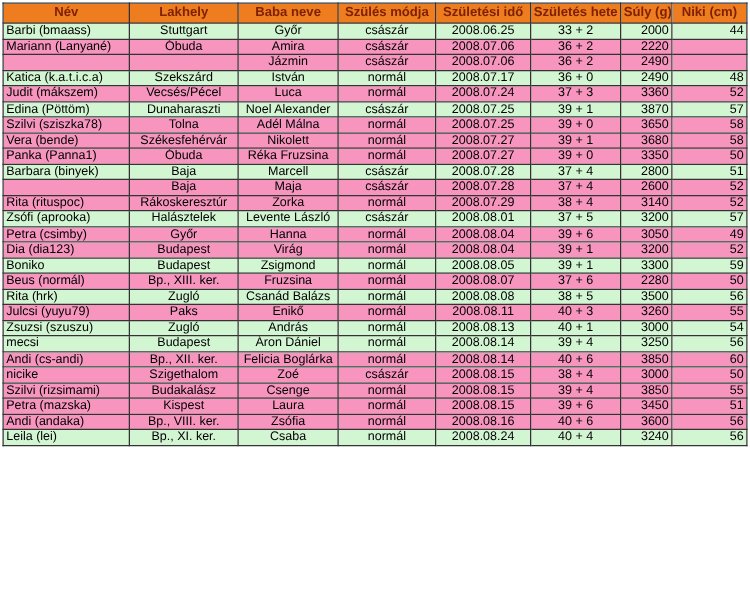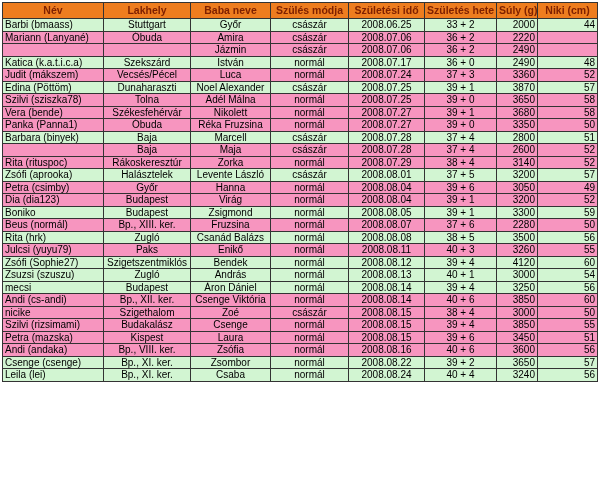--- a/index.html
+++ b/index.html
@@ -262,30 +262,20 @@
         <td class="a-left">Julcsi (yuyu79)</td>
         <td class="a-center">Paks</td>
         <td class="a-center">Enikő</td>
         <td class="a-center">normál</td>
         <td class="a-center">2008.08.11</td>
         <td class="a-center">40 + 3</td>
         <td class="a-right">3260</td>
         <td class="a-right">55</td>
       </tr>
       <tr class="green">
-        <td class="a-left">Zsófi (Sophie27)</td>
-        <td class="a-center">Szigetszentmiklós</td>
-        <td class="a-center">Bendek</td>
-        <td class="a-center">normál</td>
-        <td class="a-center">2008.08.12</td>
-        <td class="a-center">39 + 4</td>
-        <td class="a-right">4120</td>
-        <td class="a-right">60</td>
-      </tr>
-      <tr class="green">
         <td class="a-left">Zsuzsi (szuszu)</td>
         <td class="a-center">Zugló</td>
         <td class="a-center">András</td>
         <td class="a-center">normál</td>
         <td class="a-center">2008.08.13</td>
         <td class="a-center">40 + 1</td>
         <td class="a-right">3000</td>
         <td class="a-right">54</td>
       </tr>
       <tr class="green">
@@ -294,21 +284,21 @@
         <td class="a-center">Áron Dániel</td>
         <td class="a-center">normál</td>
         <td class="a-center">2008.08.14</td>
         <td class="a-center">39 + 4</td>
         <td class="a-right">3250</td>
         <td class="a-right">56</td>
       </tr>
       <tr class="pink">
         <td class="a-left">Andi (cs-andi)</td>
         <td class="a-center">Bp., XII. ker.</td>
-        <td class="a-center">Csenge Viktória</td>
+        <td class="a-center">Felicia Boglárka</td>
         <td class="a-center">normál</td>
         <td class="a-center">2008.08.14</td>
         <td class="a-center">40 + 6</td>
         <td class="a-right">3850</td>
         <td class="a-right">60</td>
       </tr>
       <tr class="pink">
         <td class="a-left">nicike</td>
         <td class="a-center">Szigethalom</td>
         <td class="a-center">Zoé</td>
@@ -342,30 +332,20 @@
         <td class="a-left">Andi (andaka)</td>
         <td class="a-center">Bp., VIII. ker.</td>
         <td class="a-center">Zsófia</td>
         <td class="a-center">normál</td>
         <td class="a-center">2008.08.16</td>
         <td class="a-center">40 + 6</td>
         <td class="a-right">3600</td>
         <td class="a-right">56</td>
       </tr>
       <tr class="green">
-        <td class="a-left">Csenge (csenge)</td>
-        <td class="a-center">Bp., XI. ker.</td>
-        <td class="a-center">Zsombor</td>
-        <td class="a-center">normál</td>
-        <td class="a-center">2008.08.22</td>
-        <td class="a-center">39 + 2</td>
-        <td class="a-right">3650</td>
-        <td class="a-right">57</td>
-      </tr>
-      <tr class="green">
         <td class="a-left">Leila (lei)</td>
         <td class="a-center">Bp., XI. ker.</td>
         <td class="a-center">Csaba</td>
         <td class="a-center">normál</td>
         <td class="a-center">2008.08.24</td>
         <td class="a-center">40 + 4</td>
         <td class="a-right">3240</td>
         <td class="a-right">56</td>
       </tr>
     </tbody>

